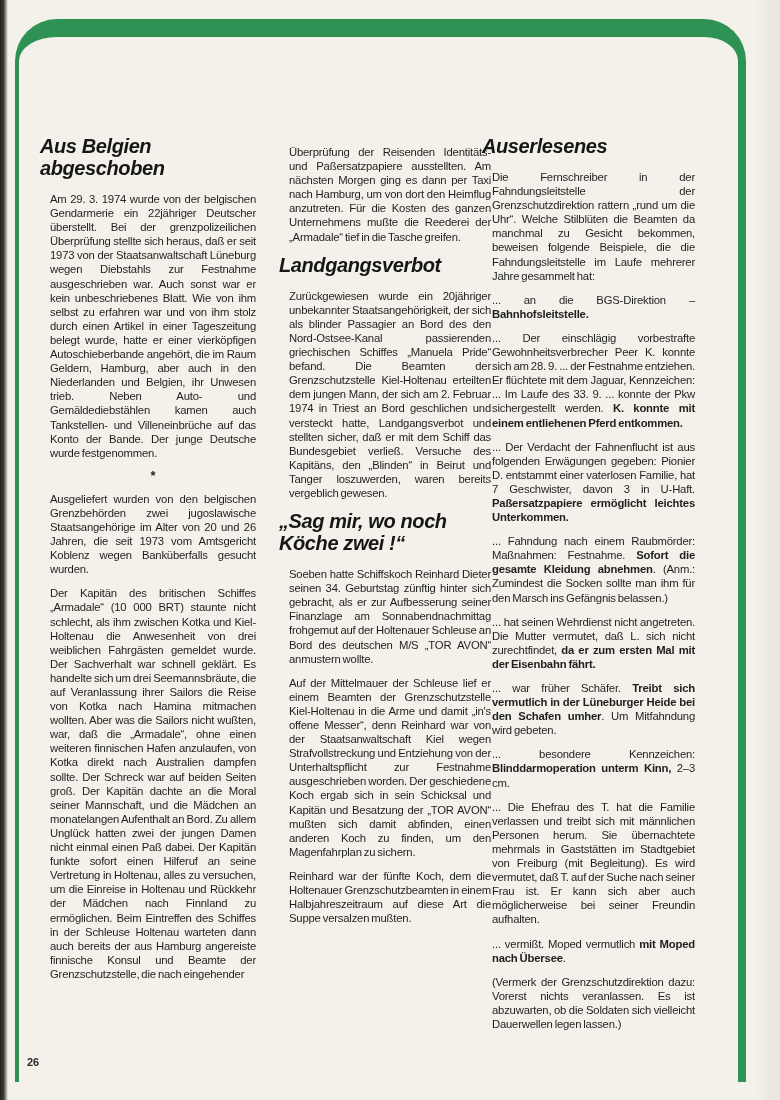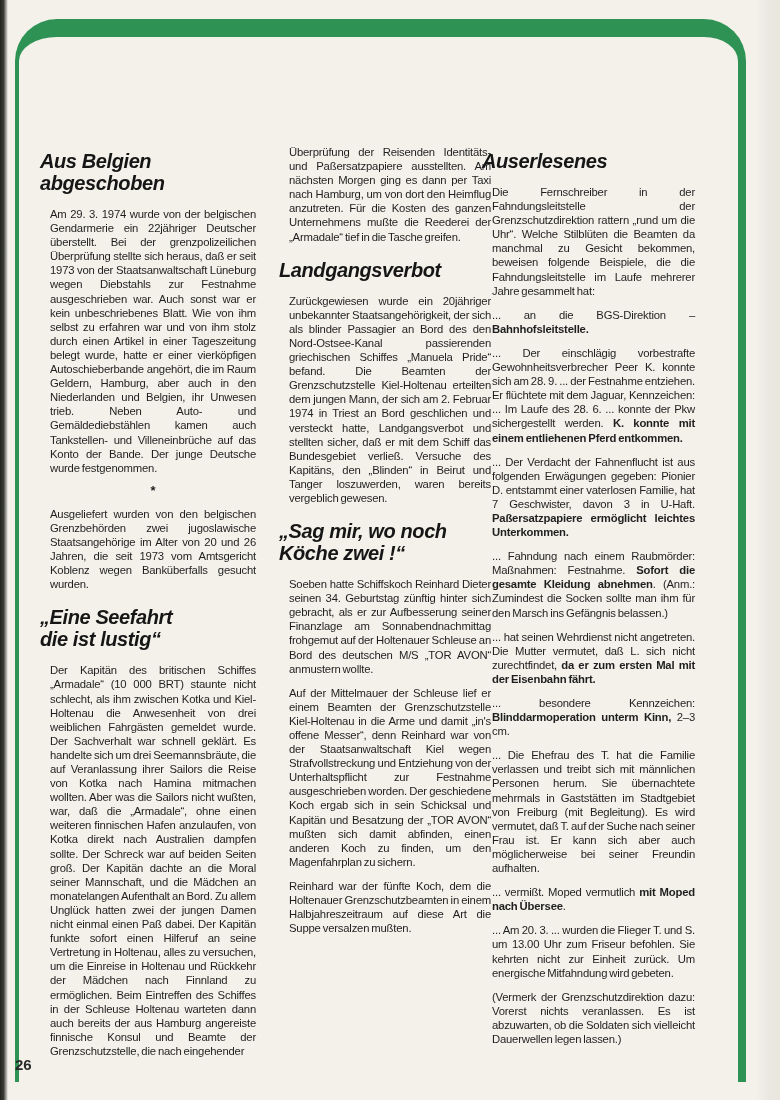--- a/index.html
+++ b/index.html
@@ -43,80 +43,78 @@
     text-align: justify;
   }
   .col1 { left: 40px;  width: 226px; }
   .col2 { left: 279px; width: 222px; }
   .col3 { left: 482px; width: 223px; }
   h2.head {
     font-size: 20px; line-height: 22px;
     font-weight: bold; font-style: italic;
     letter-spacing: -0.4px; word-spacing: 0;
     white-space: pre-line;
-    margin: 15px 0 13px 0;
+    margin: 0 0 13px 0;
     text-align: left;
     color: #161616;
   }
   .mt-seefahrt  { margin-top: 28px; }
   .mt-landgang  { margin-top: 34px; }
   .mt-sag       { margin-top: 48px; }
   p { margin: 10px; }
   .sep {
     text-align: center; font-size: 13px; font-weight: bold;
     margin: 7px 0 9px 0; line-height: 12px;
   }
   .b { font-weight: bold; }
   .pagenum {
-    position: absolute; left: 15px; top: 1056px;
-    font-size: 15px; font-weight: bold; color: #2a2a2a;
+    position: absolute; left: 27px; top: 1056px;
+    font-size: 11px; font-weight: bold; color: #2a2a2a;
     letter-spacing: 0;
   }
 </style>
 </head>
 <body>
 
 <div class="page">
 
   <div class="edge-left"></div>
   <div class="edge-right"></div>
   <div class="frame"></div>
 
   <div class="col col1">
     <h2 class="head">Aus Belgien
 abgeschoben</h2>
     <p>Am 29. 3. 1974 wurde von der belgischen Gendarmerie ein 22jähriger Deutscher überstellt. Bei der grenzpolizeilichen Überprüfung stellte sich heraus, daß er seit 1973 von der Staatsanwaltschaft Lüneburg wegen Diebstahls zur Festnahme ausgeschrieben war. Auch sonst war er kein unbeschriebenes Blatt. Wie von ihm selbst zu erfahren war und von ihm stolz durch einen Artikel in einer Tageszeitung belegt wurde, hatte er einer vierköpfigen Autoschieberbande angehört, die im Raum Geldern, Hamburg, aber auch in den Niederlanden und Belgien, ihr Unwesen trieb. Neben Auto- und Gemäldediebstählen kamen auch Tankstellen- und Villeneinbrüche auf das Konto der Bande. Der junge Deutsche wurde festgenommen.</p>
     <div class="sep">*</div>
     <p>Ausgeliefert wurden von den belgischen Grenzbehörden zwei jugoslawische Staatsangehörige im Alter von 20 und 26 Jahren, die seit 1973 vom Amtsgericht Koblenz wegen Banküberfalls gesucht wurden.</p>
-    <h2 class="head mt-seefahrt">„Eine Seefahrt
-die ist lustig“</h2>
     <p>Der Kapitän des britischen Schiffes „Armadale“ (10 000 BRT) staunte nicht schlecht, als ihm zwischen Kotka und Kiel-Holtenau die Anwesenheit von drei weiblichen Fahrgästen gemeldet wurde. Der Sachverhalt war schnell geklärt. Es handelte sich um drei Seemannsbräute, die auf Veranlassung ihrer Sailors die Reise von Kotka nach Hamina mitmachen wollten. Aber was die Sailors nicht wußten, war, daß die „Armadale“, ohne einen weiteren finnischen Hafen anzulaufen, von Kotka direkt nach Australien dampfen sollte. Der Schreck war auf beiden Seiten groß. Der Kapitän dachte an die Moral seiner Mannschaft, und die Mädchen an monatelangen Aufenthalt an Bord. Zu allem Unglück hatten zwei der jungen Damen nicht einmal einen Paß dabei. Der Kapitän funkte sofort einen Hilferuf an seine Vertretung in Holtenau, alles zu versuchen, um die Einreise in Holtenau und Rückkehr der Mädchen nach Finnland zu ermöglichen. Beim Eintreffen des Schiffes in der Schleuse Holtenau warteten dann auch bereits der aus Hamburg angereiste finnische Konsul und Beamte der Grenzschutzstelle, die nach eingehender</p>
   </div>
 
   <div class="col col2">
     <p>Überprüfung der Reisenden Identitäts- und Paßersatzpapiere ausstellten. Am nächsten Morgen ging es dann per Taxi nach Hamburg, um von dort den Heimflug anzutreten. Für die Kosten des ganzen Unternehmens mußte die Reederei der „Armadale“ tief in die Tasche greifen.</p>
     <h2 class="head mt-landgang">Landgangsverbot</h2>
     <p>Zurückgewiesen wurde ein 20jähriger unbekannter Staatsangehörigkeit, der sich als blinder Passagier an Bord des den Nord-Ostsee-Kanal passierenden griechischen Schiffes „Manuela Pride“ befand. Die Beamten der Grenzschutzstelle Kiel-Holtenau erteilten dem jungen Mann, der sich am 2. Februar 1974 in Triest an Bord geschlichen und versteckt hatte, Landgangsverbot und stellten sicher, daß er mit dem Schiff das Bundesgebiet verließ. Versuche des Kapitäns, den „Blinden“ in Beirut und Tanger loszuwerden, waren bereits vergeblich gewesen.</p>
     <h2 class="head mt-sag">„Sag mir, wo noch
 Köche zwei !“</h2>
     <p>Soeben hatte Schiffskoch Reinhard Dieter seinen 34. Geburtstag zünftig hinter sich gebracht, als er zur Aufbesserung seiner Finanzlage am Sonnabendnachmittag frohgemut auf der Holtenauer Schleuse an Bord des deutschen M/S „TOR AVON“ anmustern wollte.</p>
     <p>Auf der Mittelmauer der Schleuse lief er einem Beamten der Grenzschutzstelle Kiel-Holtenau in die Arme und damit „in's offene Messer“, denn Reinhard war von der Staatsanwaltschaft Kiel wegen Strafvollstreckung und Entziehung von der Unterhaltspflicht zur Festnahme ausgeschrieben worden. Der geschiedene Koch ergab sich in sein Schicksal und Kapitän und Besatzung der „TOR AVON“ mußten sich damit abfinden, einen anderen Koch zu finden, um den Magenfahrplan zu sichern.</p>
     <p>Reinhard war der fünfte Koch, dem die Holtenauer Grenzschutzbeamten in einem Halbjahreszeitraum auf diese Art die Suppe versalzen mußten.</p>
   </div>
 
   <div class="col col3">
     <h2 class="head">Auserlesenes</h2>
     <p>Die Fernschreiber in der Fahndungsleitstelle der Grenzschutzdirektion rattern „rund um die Uhr“. Welche Stilblüten die Beamten da manchmal zu Gesicht bekommen, beweisen folgende Beispiele, die die Fahndungsleitstelle im Laufe mehrerer Jahre gesammelt hat:</p>
     <p><span>... an die BGS-Direktion – </span><span class="b">Bahnhofsleitstelle.</span></p>
-    <p><span>... Der einschlägig vorbestrafte Gewohnheitsverbrecher Peer K. konnte sich am 28. 9. ... der Festnahme entziehen. Er flüchtete mit dem Jaguar, Kennzeichen: ... Im Laufe des 28. 6. ... konnte der Pkw sichergestellt werden. </span><span class="b">K. konnte mit einem entliehenen Pferd entkommen.</span></p>
+    <p><span>... Der einschlägig vorbestrafte Gewohnheitsverbrecher Peer K. konnte sich am 28. 9. ... der Festnahme entziehen. Er flüchtete mit dem Jaguar, Kennzeichen: ... Im Laufe des 33. 9. ... konnte der Pkw sichergestellt werden. </span><span class="b">K. konnte mit einem entliehenen Pferd entkommen.</span></p>
     <p><span>... Der Verdacht der Fahnenflucht ist aus folgenden Erwägungen gegeben: Pionier D. entstammt einer vaterlosen Familie, hat 7 Geschwister, davon 3 in U-Haft. </span><span class="b">Paßersatzpapiere ermöglicht leichtes Unterkommen.</span></p>
     <p><span>... Fahndung nach einem Raubmörder: Maßnahmen: Festnahme. </span><span class="b">Sofort die gesamte Kleidung abnehmen</span><span>. (Anm.: Zumindest die Socken sollte man ihm für den Marsch ins Gefängnis belassen.)</span></p>
     <p><span>... hat seinen Wehrdienst nicht angetreten. Die Mutter vermutet, daß L. sich nicht zurechtfindet, </span><span class="b">da er zum ersten Mal mit der Eisenbahn fährt.</span></p>
+    <p><span>... war früher Schäfer. </span><span class="b">Treibt sich vermutlich in der Lüneburger Heide bei den Schafen umher</span><span>. Um Mitfahndung wird gebeten.</span></p>
     <p><span>... besondere Kennzeichen: </span><span class="b">Blinddarmoperation unterm Kinn,</span><span> 2–3 cm.</span></p>
     <p><span>... Die Ehefrau des T. hat die Familie verlassen und treibt sich mit männlichen Personen herum. Sie übernachtete mehrmals in Gaststätten im Stadtgebiet von Freiburg (mit Begleitung). Es wird vermutet, daß T. auf der Suche nach seiner Frau ist. Er kann sich aber auch möglicherweise bei seiner Freundin aufhalten.</span></p>
     <p><span>... vermißt. Moped vermutlich </span><span class="b">mit Moped nach Übersee</span><span>.</span></p>
-    <p><span>... Am 20. 3. ... wurden die Flieger T. und S. um 13.00 Uhr zum Friseur befohlen. Sie kehrten nicht zur Einheit zurück. Um energische Mitfahndung wird gebeten.</span></p>
     <p><span>(Vermerk der Grenzschutzdirektion dazu: Vorerst nichts veranlassen. Es ist abzuwarten, ob die Soldaten sich vielleicht Dauerwellen legen lassen.)</span></p>
   </div>
 
   <div class="pagenum">26</div>
 
 </div>
 
 </body></html>

